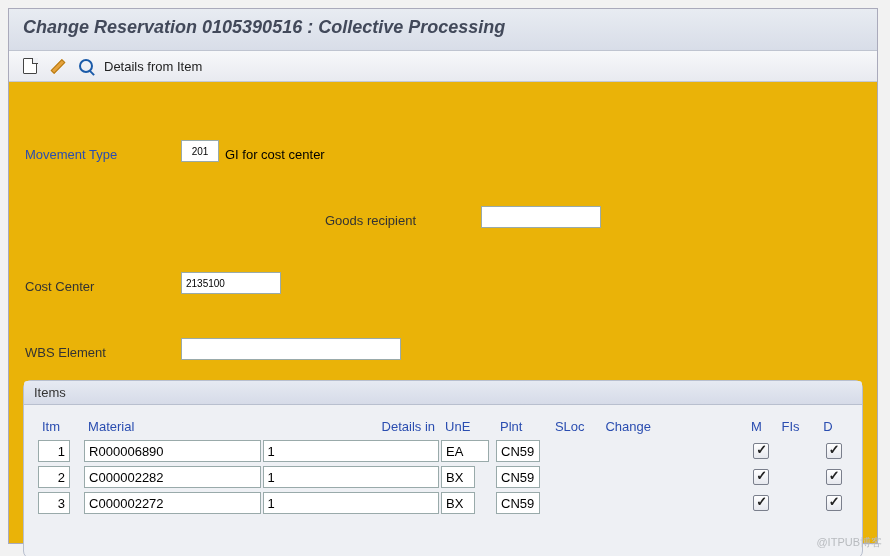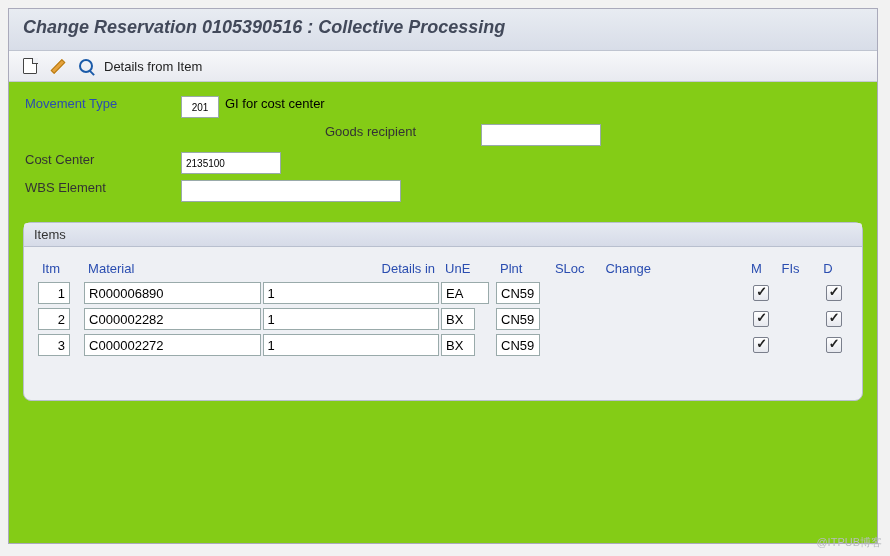--- a/index.html
+++ b/index.html
@@ -11,21 +11,21 @@
     width: 890px;
     height: 556px;
     position: relative;
     overflow: hidden;
   }
   .window {
     width: 870px;
     height: 536px;
     margin: 8px;
     border: 1px solid #aab;
-    background: #84cc16;
+    background: #eab308;
   }
   .titlebar {
     background: linear-gradient(#e8ecf2, #d8dde8);
     padding: 8px 14px 12px 14px;
     border-bottom: 1px solid #bfc4d0;
   }
   .titlebar h1 {
     margin: 0;
     font-size: 18px;
     font-style: italic;
@@ -97,23 +97,24 @@
     width:6px;height:2px;
     background:#1a5aa8;
     bottom:-3px; right:-4px;
     transform:rotate(45deg);
   }
   .form-area {
     padding: 14px 16px 4px 16px;
   }
   .frow {
     display:flex;
-    align-items:flex-start;
+    align-items:flex-end;
     margin-bottom:6px;
     gap: 6px;
+    margin-top: 44px;
   }
   .flabel {
     color:#2a4db0;
     width: 150px;
   }
   .flabel-dark {
     color:#333;
     width: 150px;
   }
   .recipient-label {

